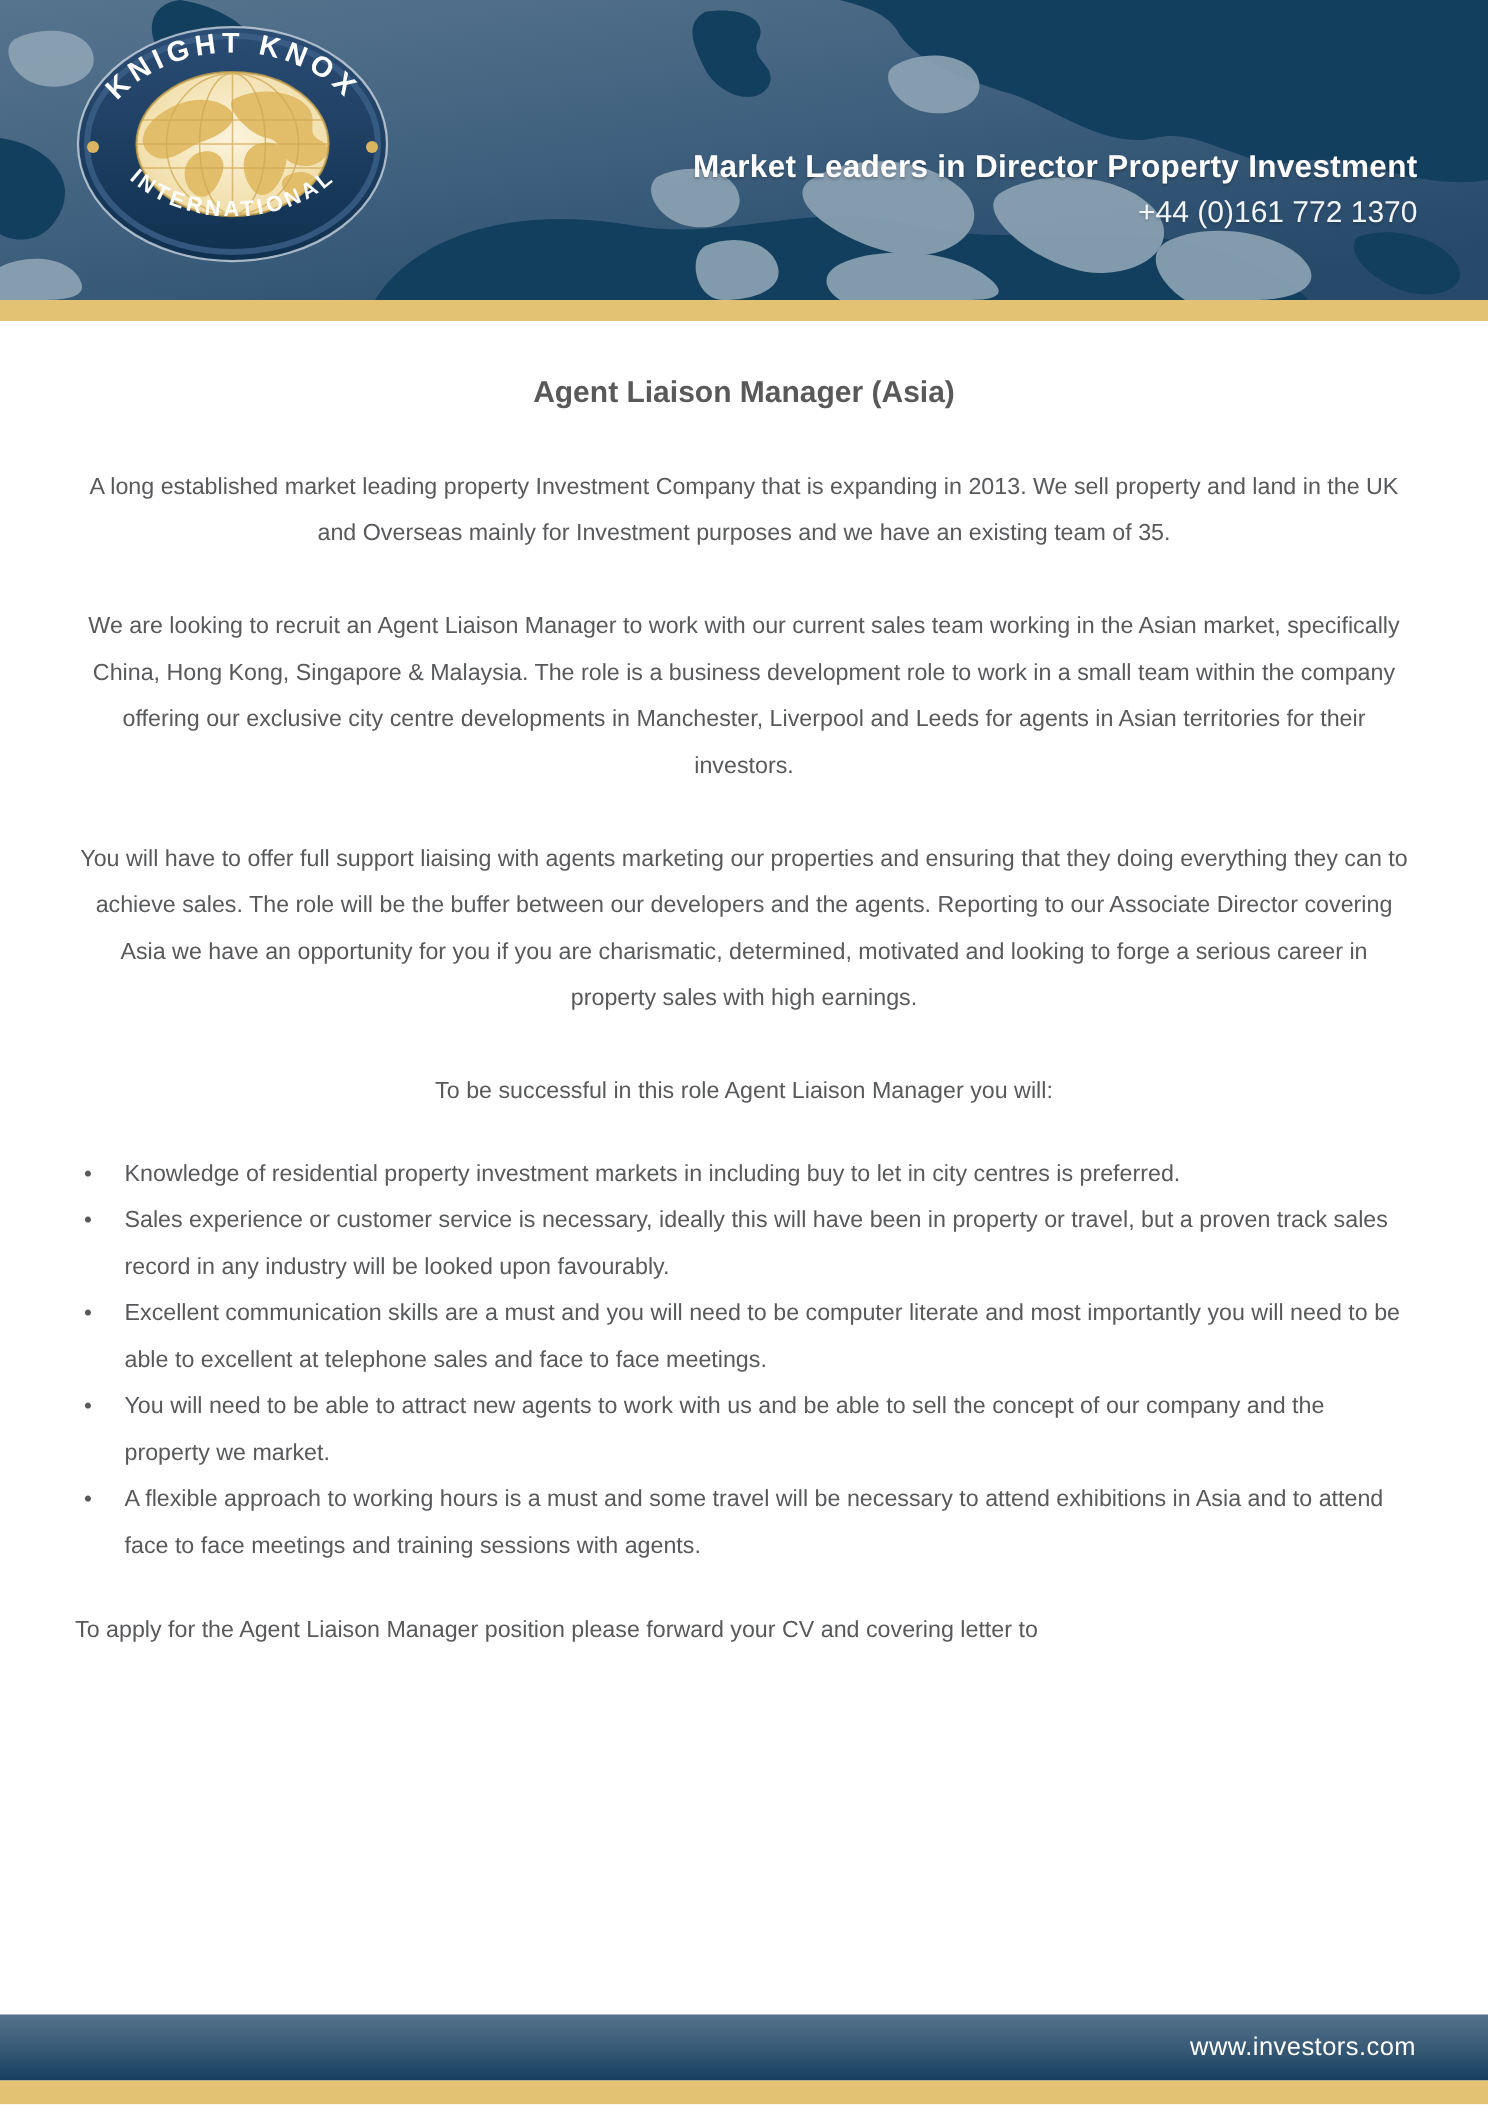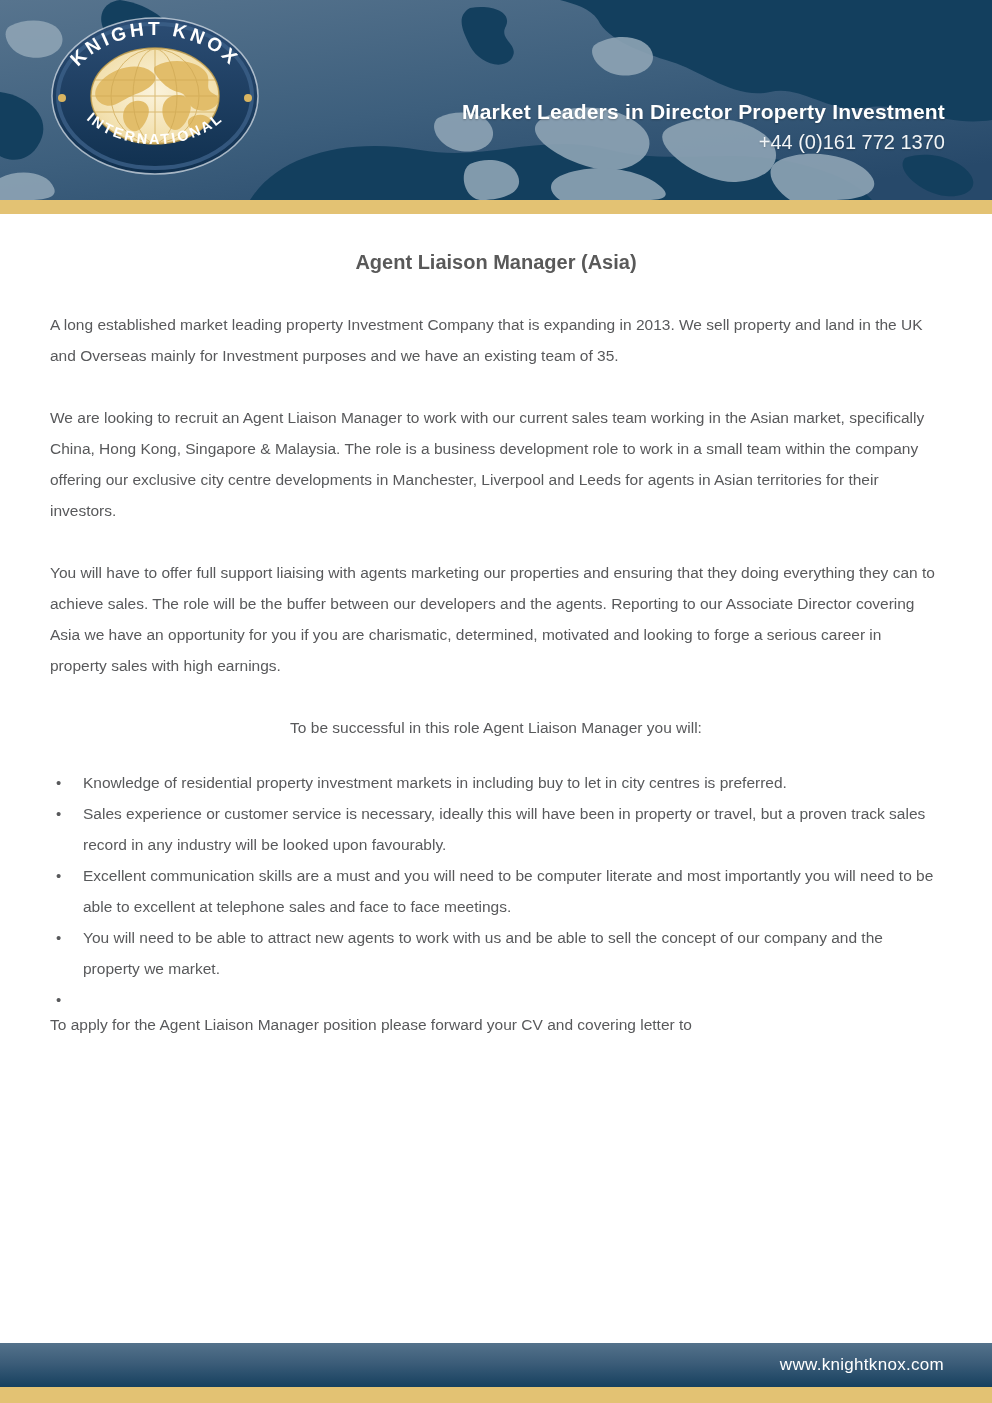--- a/index.html
+++ b/index.html
@@ -39,21 +39,21 @@
     color:#58595b;
     font-size:15.5px;
     line-height:31px;
     overflow:hidden;
   }
   .doc-title {
     font-size:20px; font-weight:bold; color:#595959;
     text-align:center;
     margin:0 0 31px 0;
   }
-  .para { text-align:left; margin:0 0 31px 0; }
+  .para { text-align:center; margin:0 0 31px 0; }
   .bullets-heading { text-align:center; margin:0 0 24px 0; }
 
   ul.req-list { list-style:none; margin:0 0 25px 0; padding:0; }
   ul.req-list li { position:relative; padding-left:33px; text-align:left; }
   ul.req-list .dot {
     position:absolute; left:6px; top:0;
     font-size:15px;
   }
 
   .salary-line { text-align:center; margin:0 0 31px 0; }
@@ -216,27 +216,28 @@
         <li>
         <span class="dot">•</span>
         <span>Excellent communication skills are a must and you will need to be computer literate and most importantly you will need to be able to excellent at telephone sales and face to face meetings.</span>
       </li>
         <li>
         <span class="dot">•</span>
         <span>You will need to be able to attract new agents to work with us and be able to sell the concept of our company and the property we market.</span>
       </li>
         <li>
         <span class="dot">•</span>
+        <span>A flexible approach to working hours is a must and some travel will be necessary to attend exhibitions in Asia and to attend face to face meetings and training sessions with agents.</span>
       </li>
       </ul>
 
 
     <p class="apply-block">
       <span class="line">To apply for the Agent Liaison Manager position please forward your CV and covering letter to</span>
     </p>
   </div>
 
   <div class="footer-bar">
-    <span class="footer-site">www.knightknox.com</span>
+    <span class="footer-site">www.investors.com</span>
   </div>
   <div class="gold-bar-bottom"></div>
 
 </div>
 
 </body></html>

